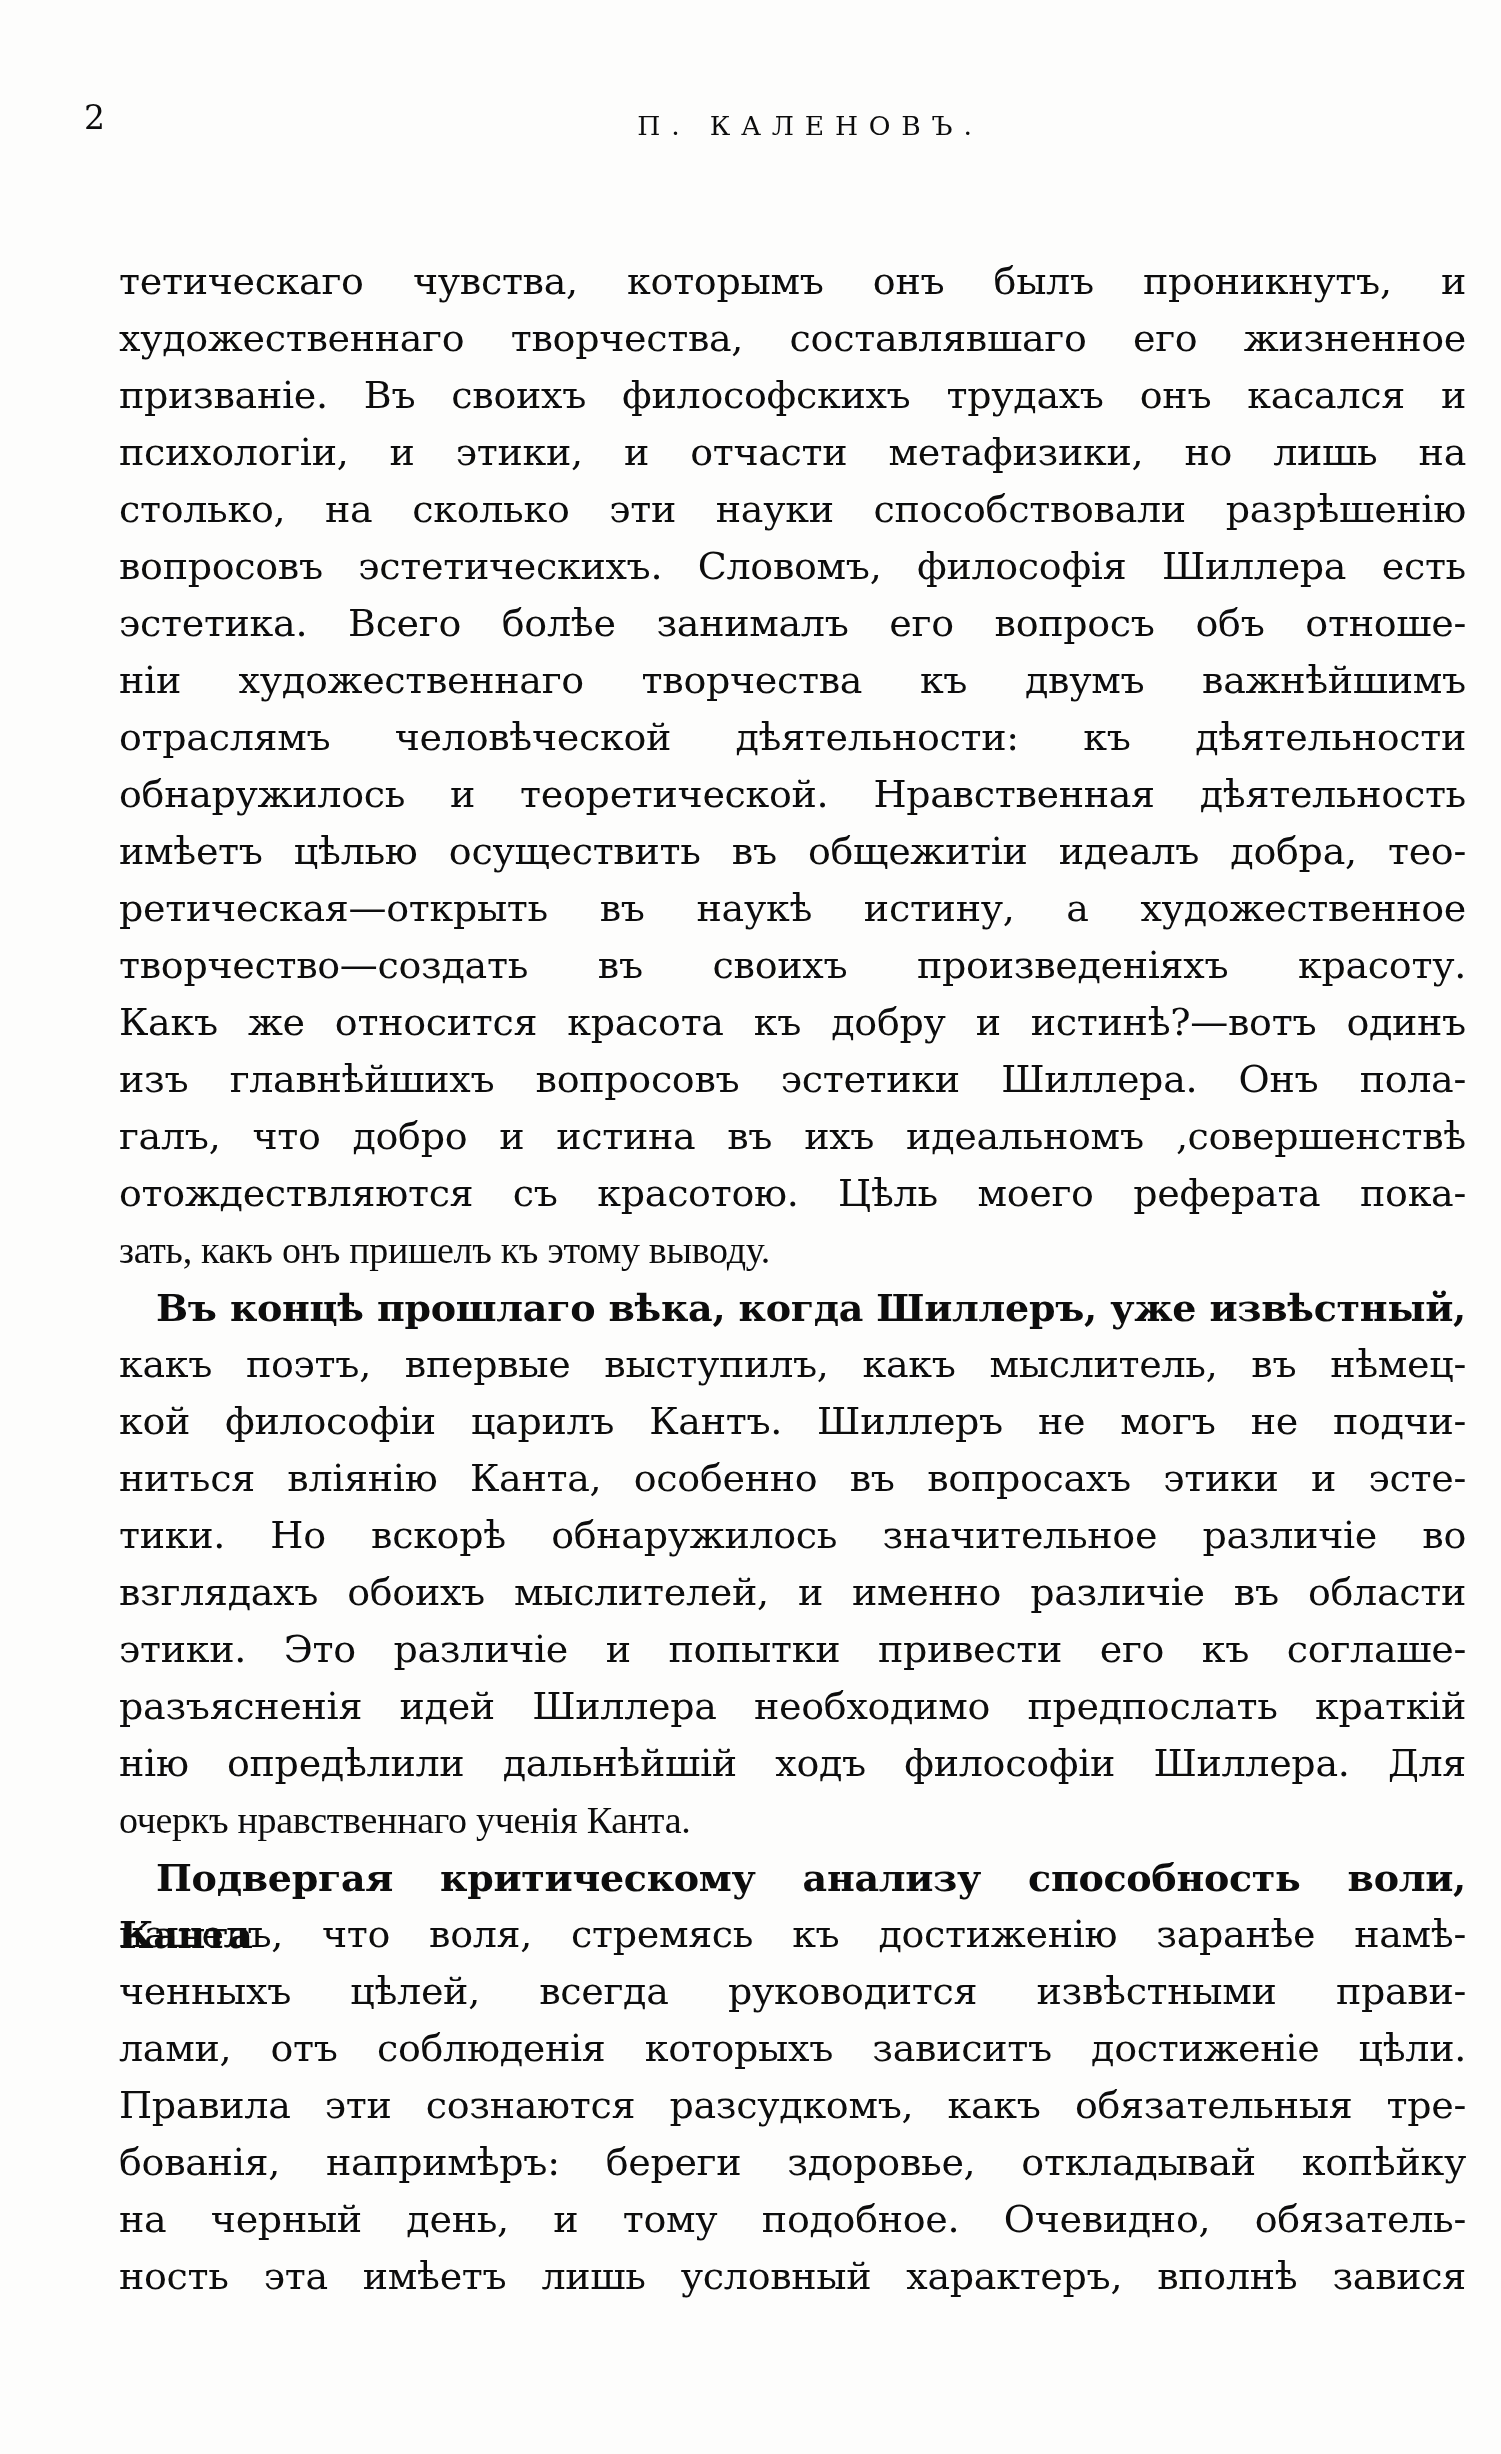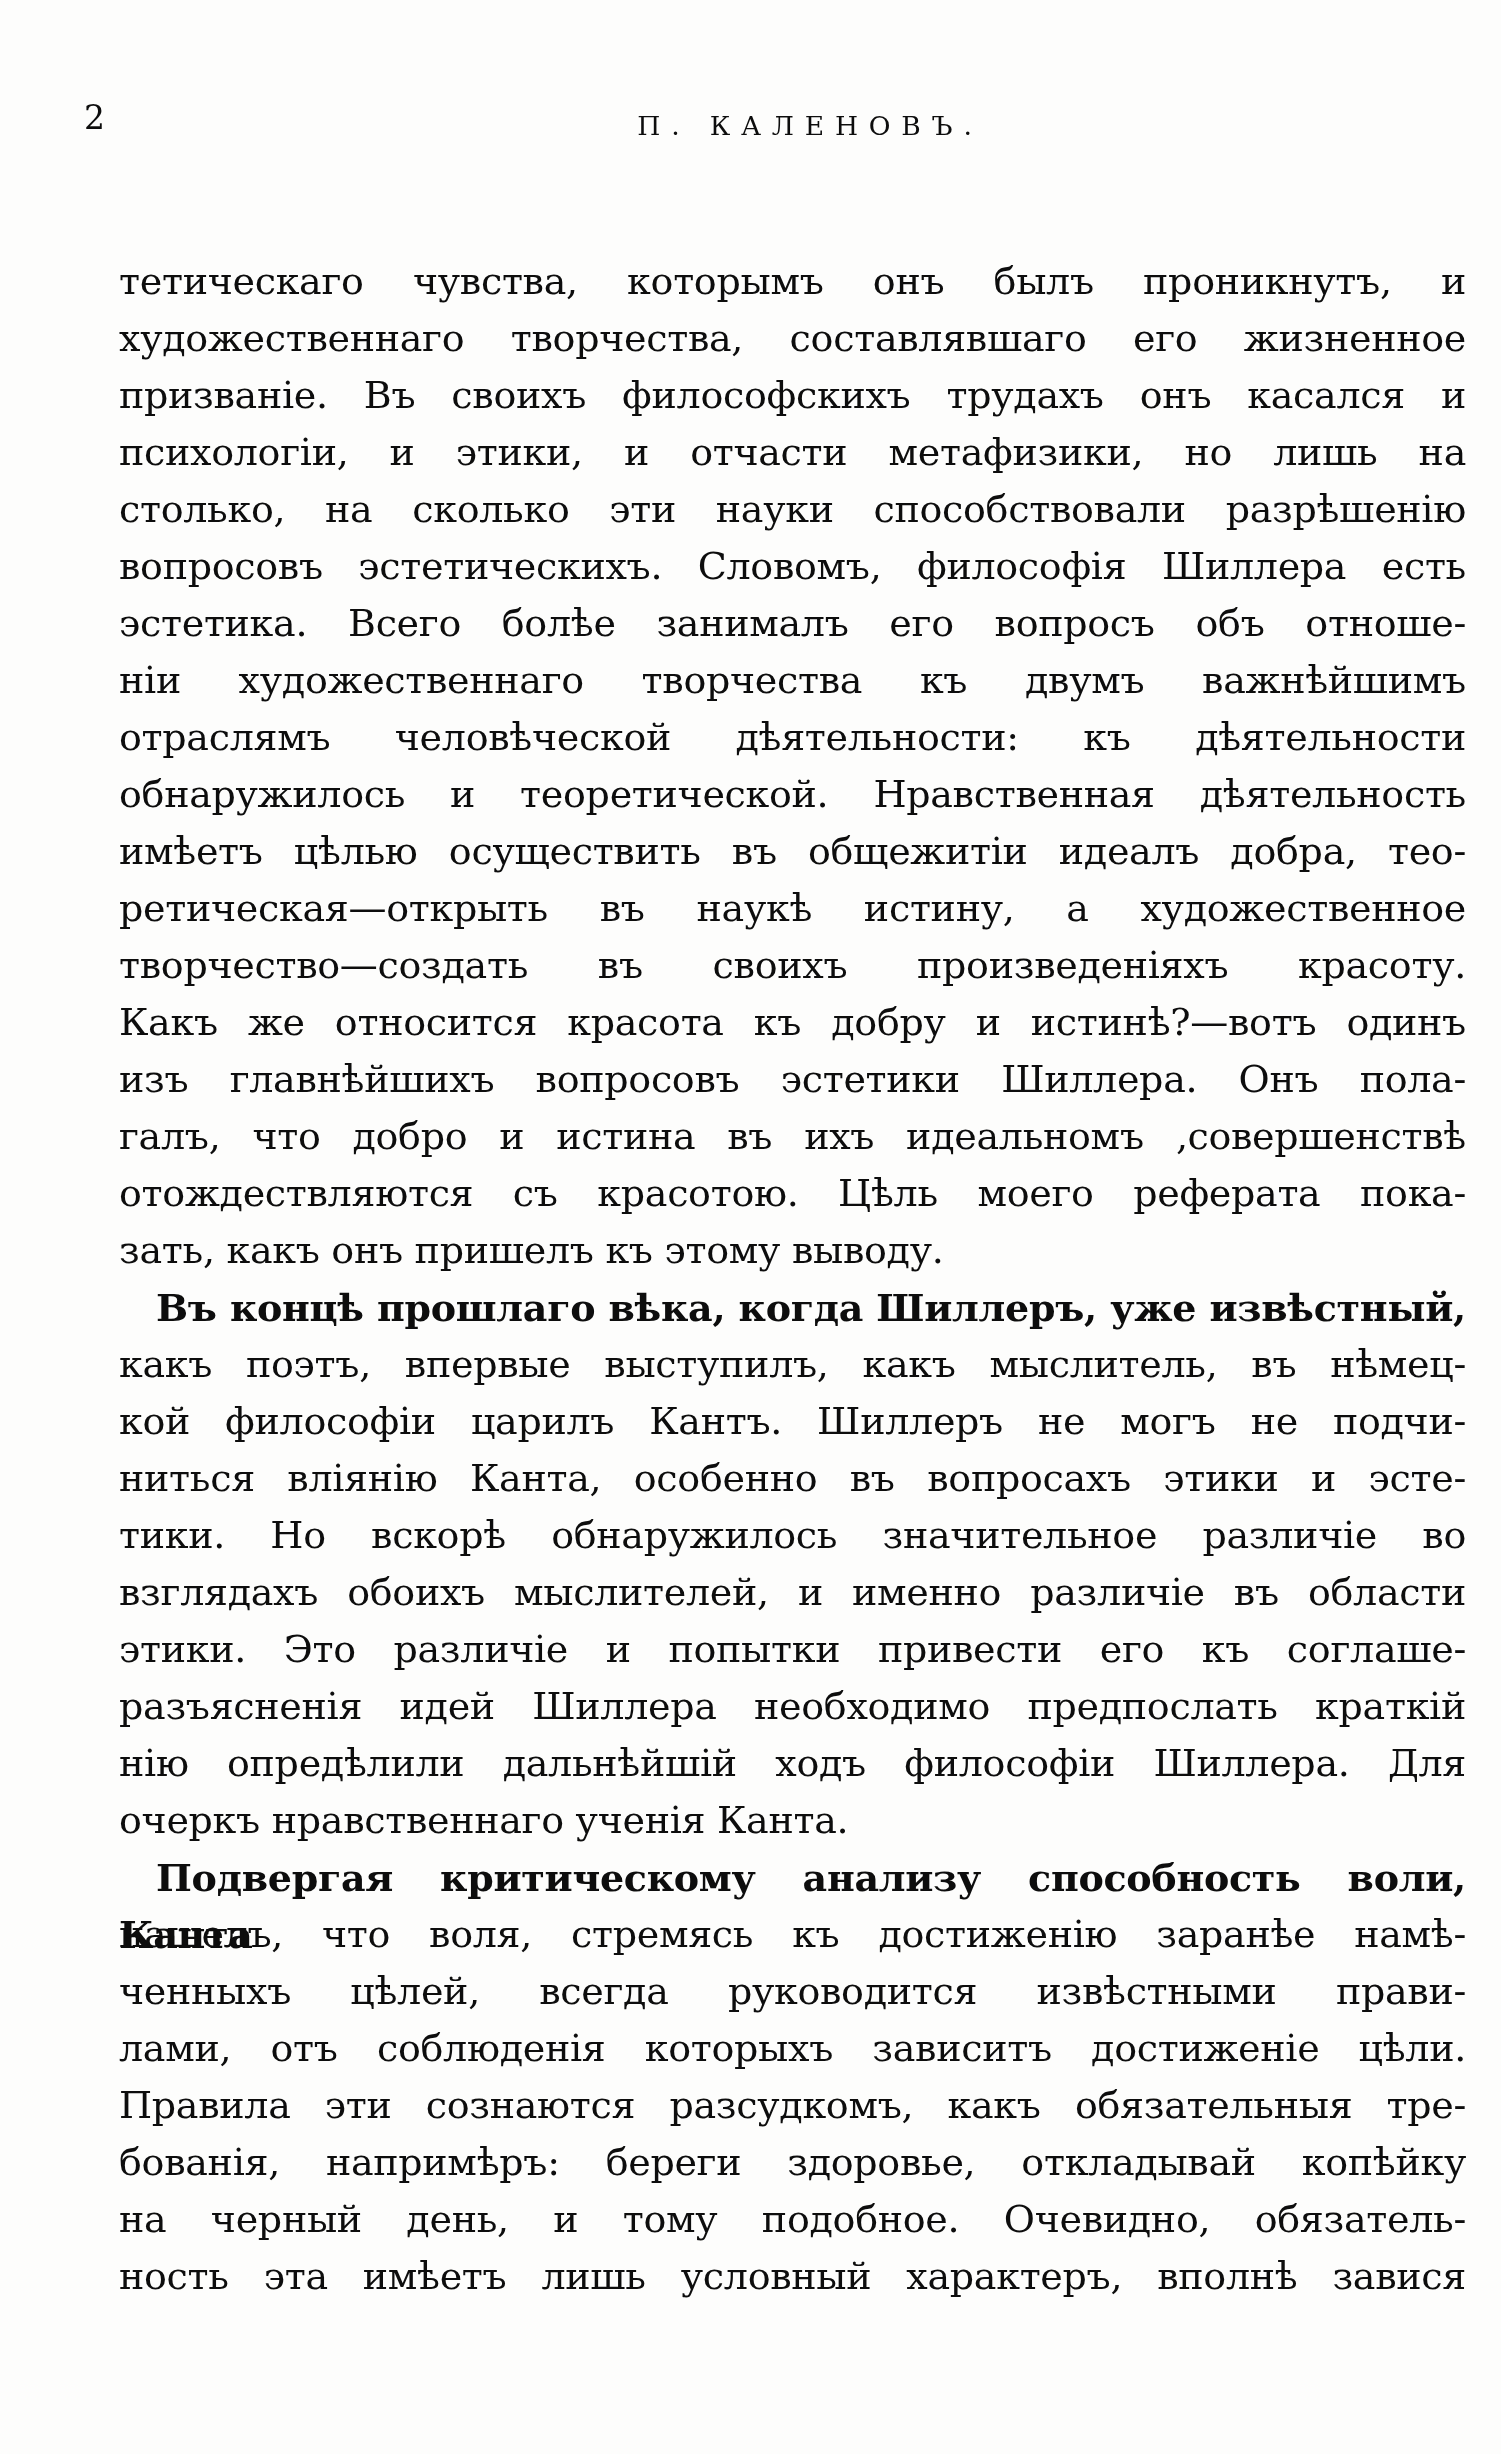--- a/index.html
+++ b/index.html
@@ -36,20 +36,21 @@
   }
   .line {
     height:57px;
     line-height:57px;
     text-align:justify;
     text-align-last:justify;
     overflow:visible;
   }
   .line.para-end {
     text-align-last:left;
+    font-family:Liberation Serif, serif;
   }
   .line.indent {
     text-indent:37px;
     font-weight:bold;
   }
 </style>
 </head>
 <body>
 
 <div class="page">

